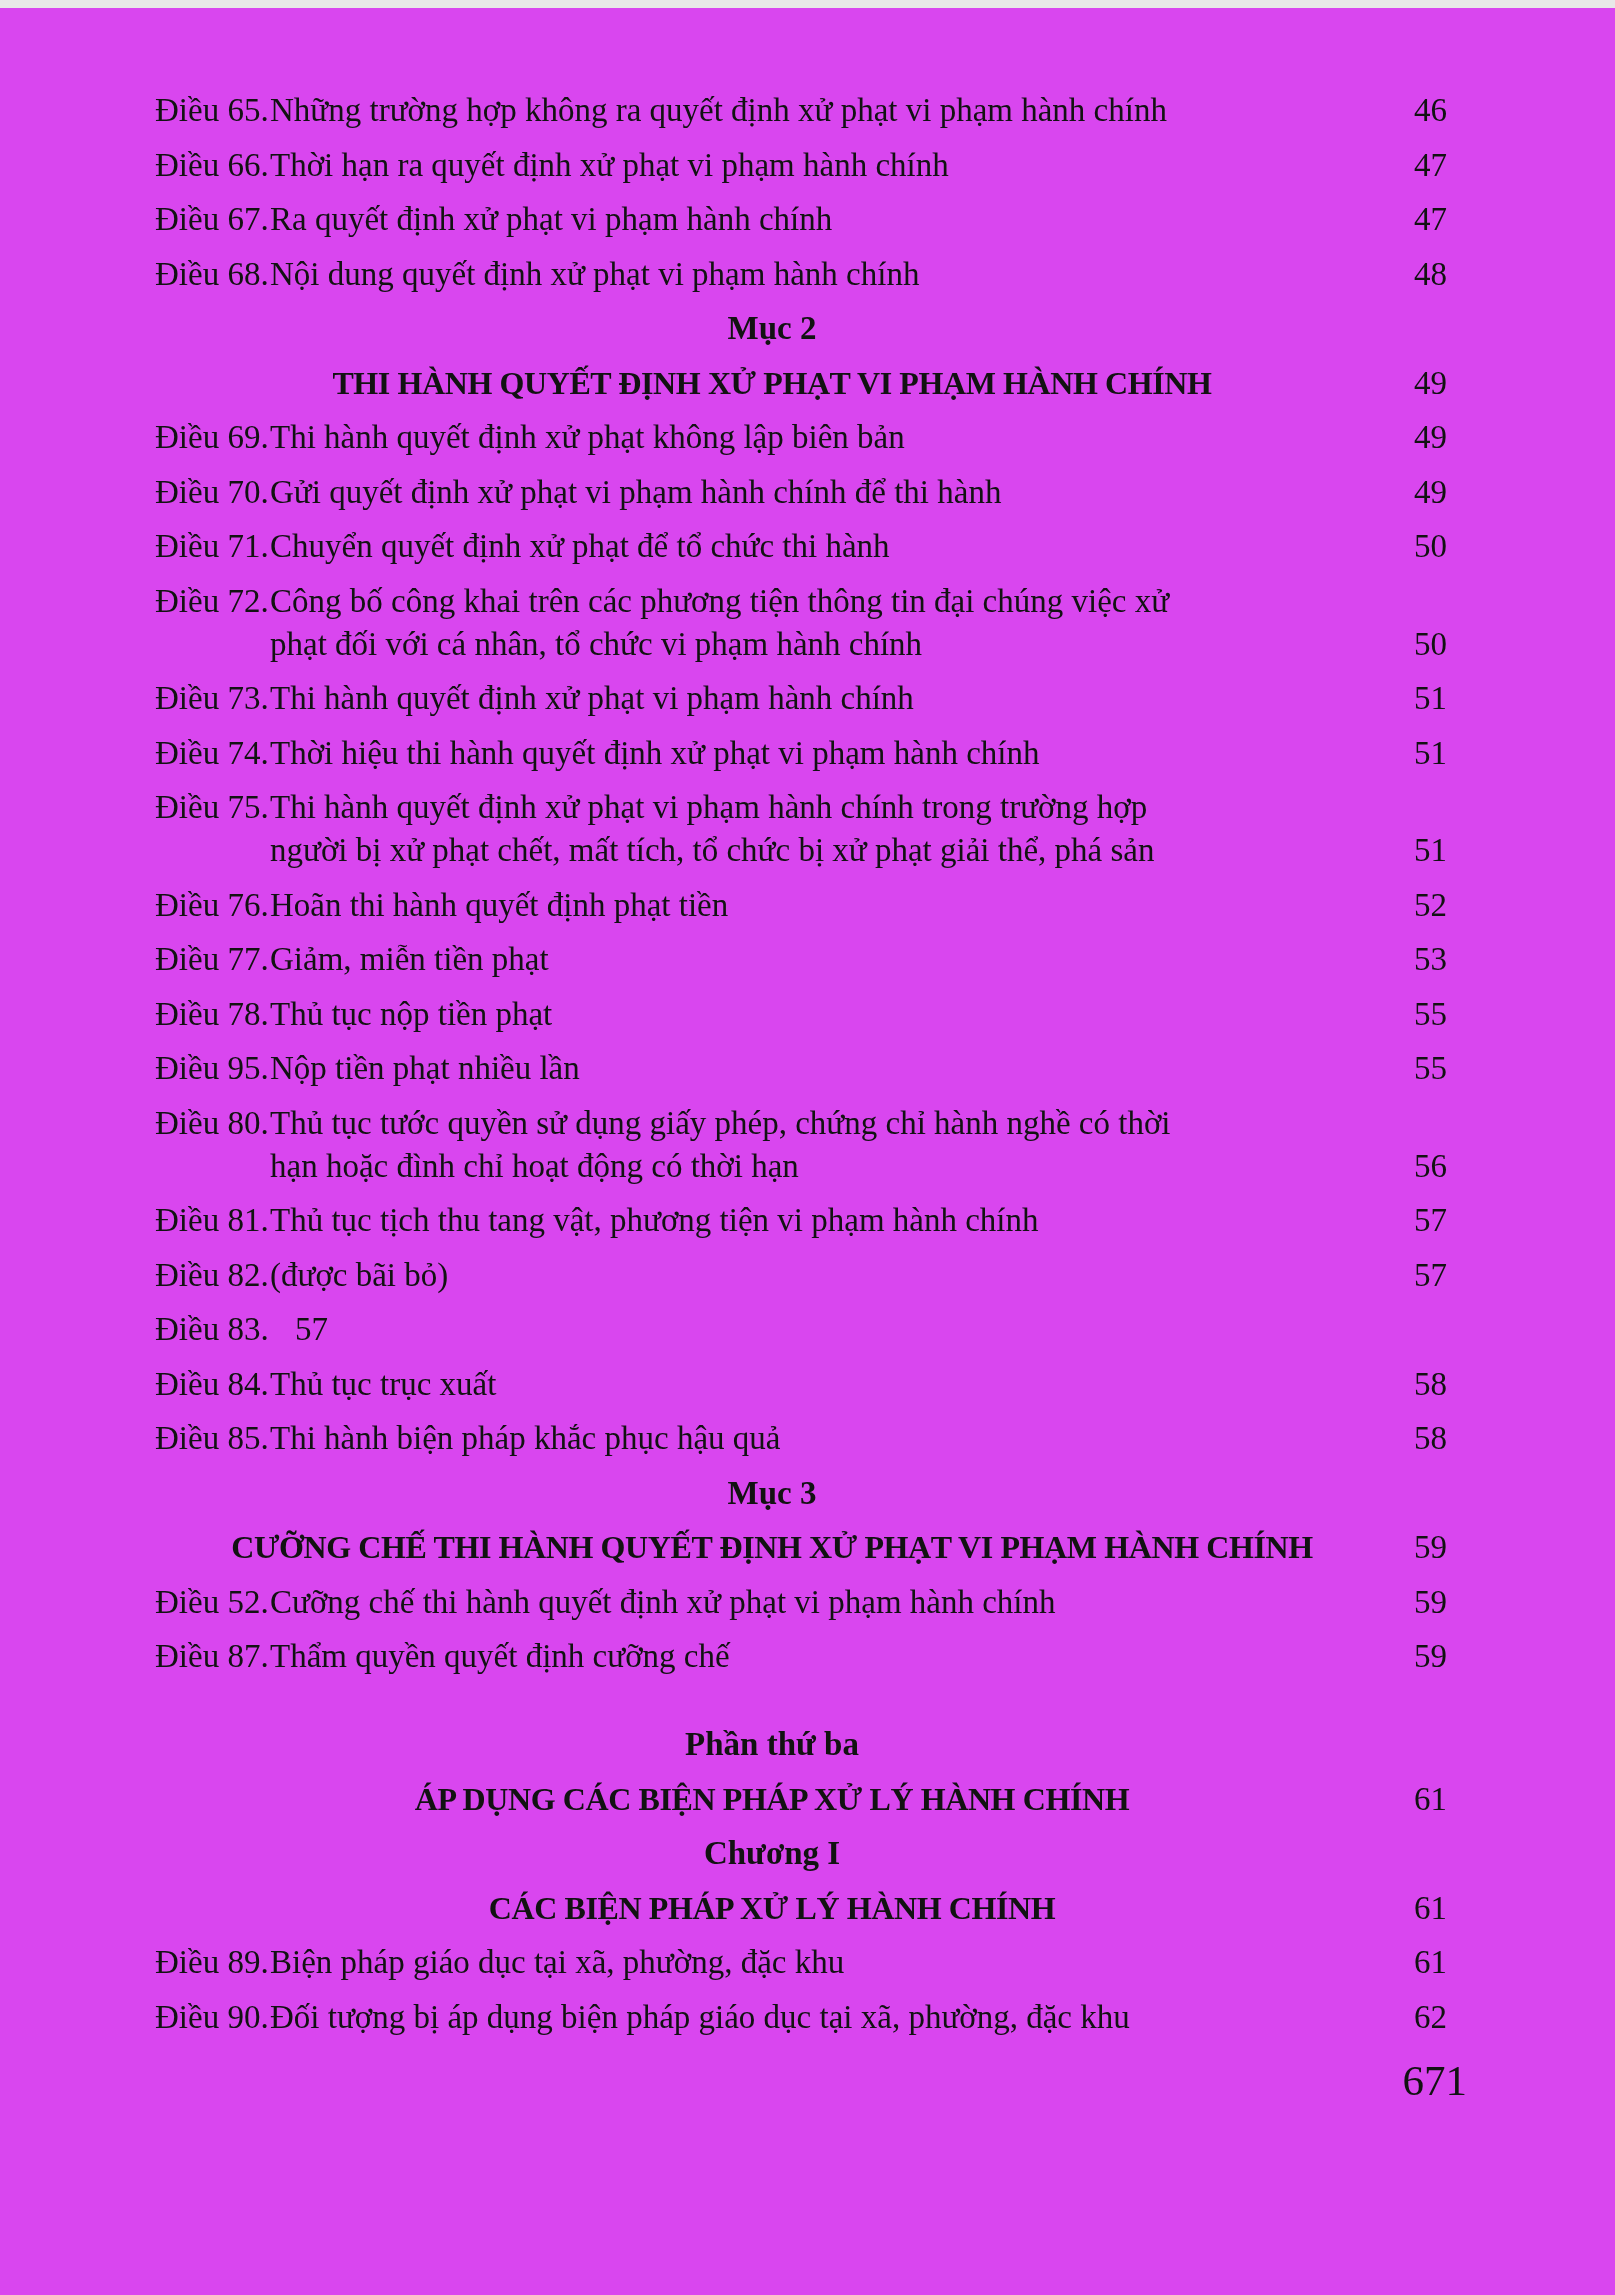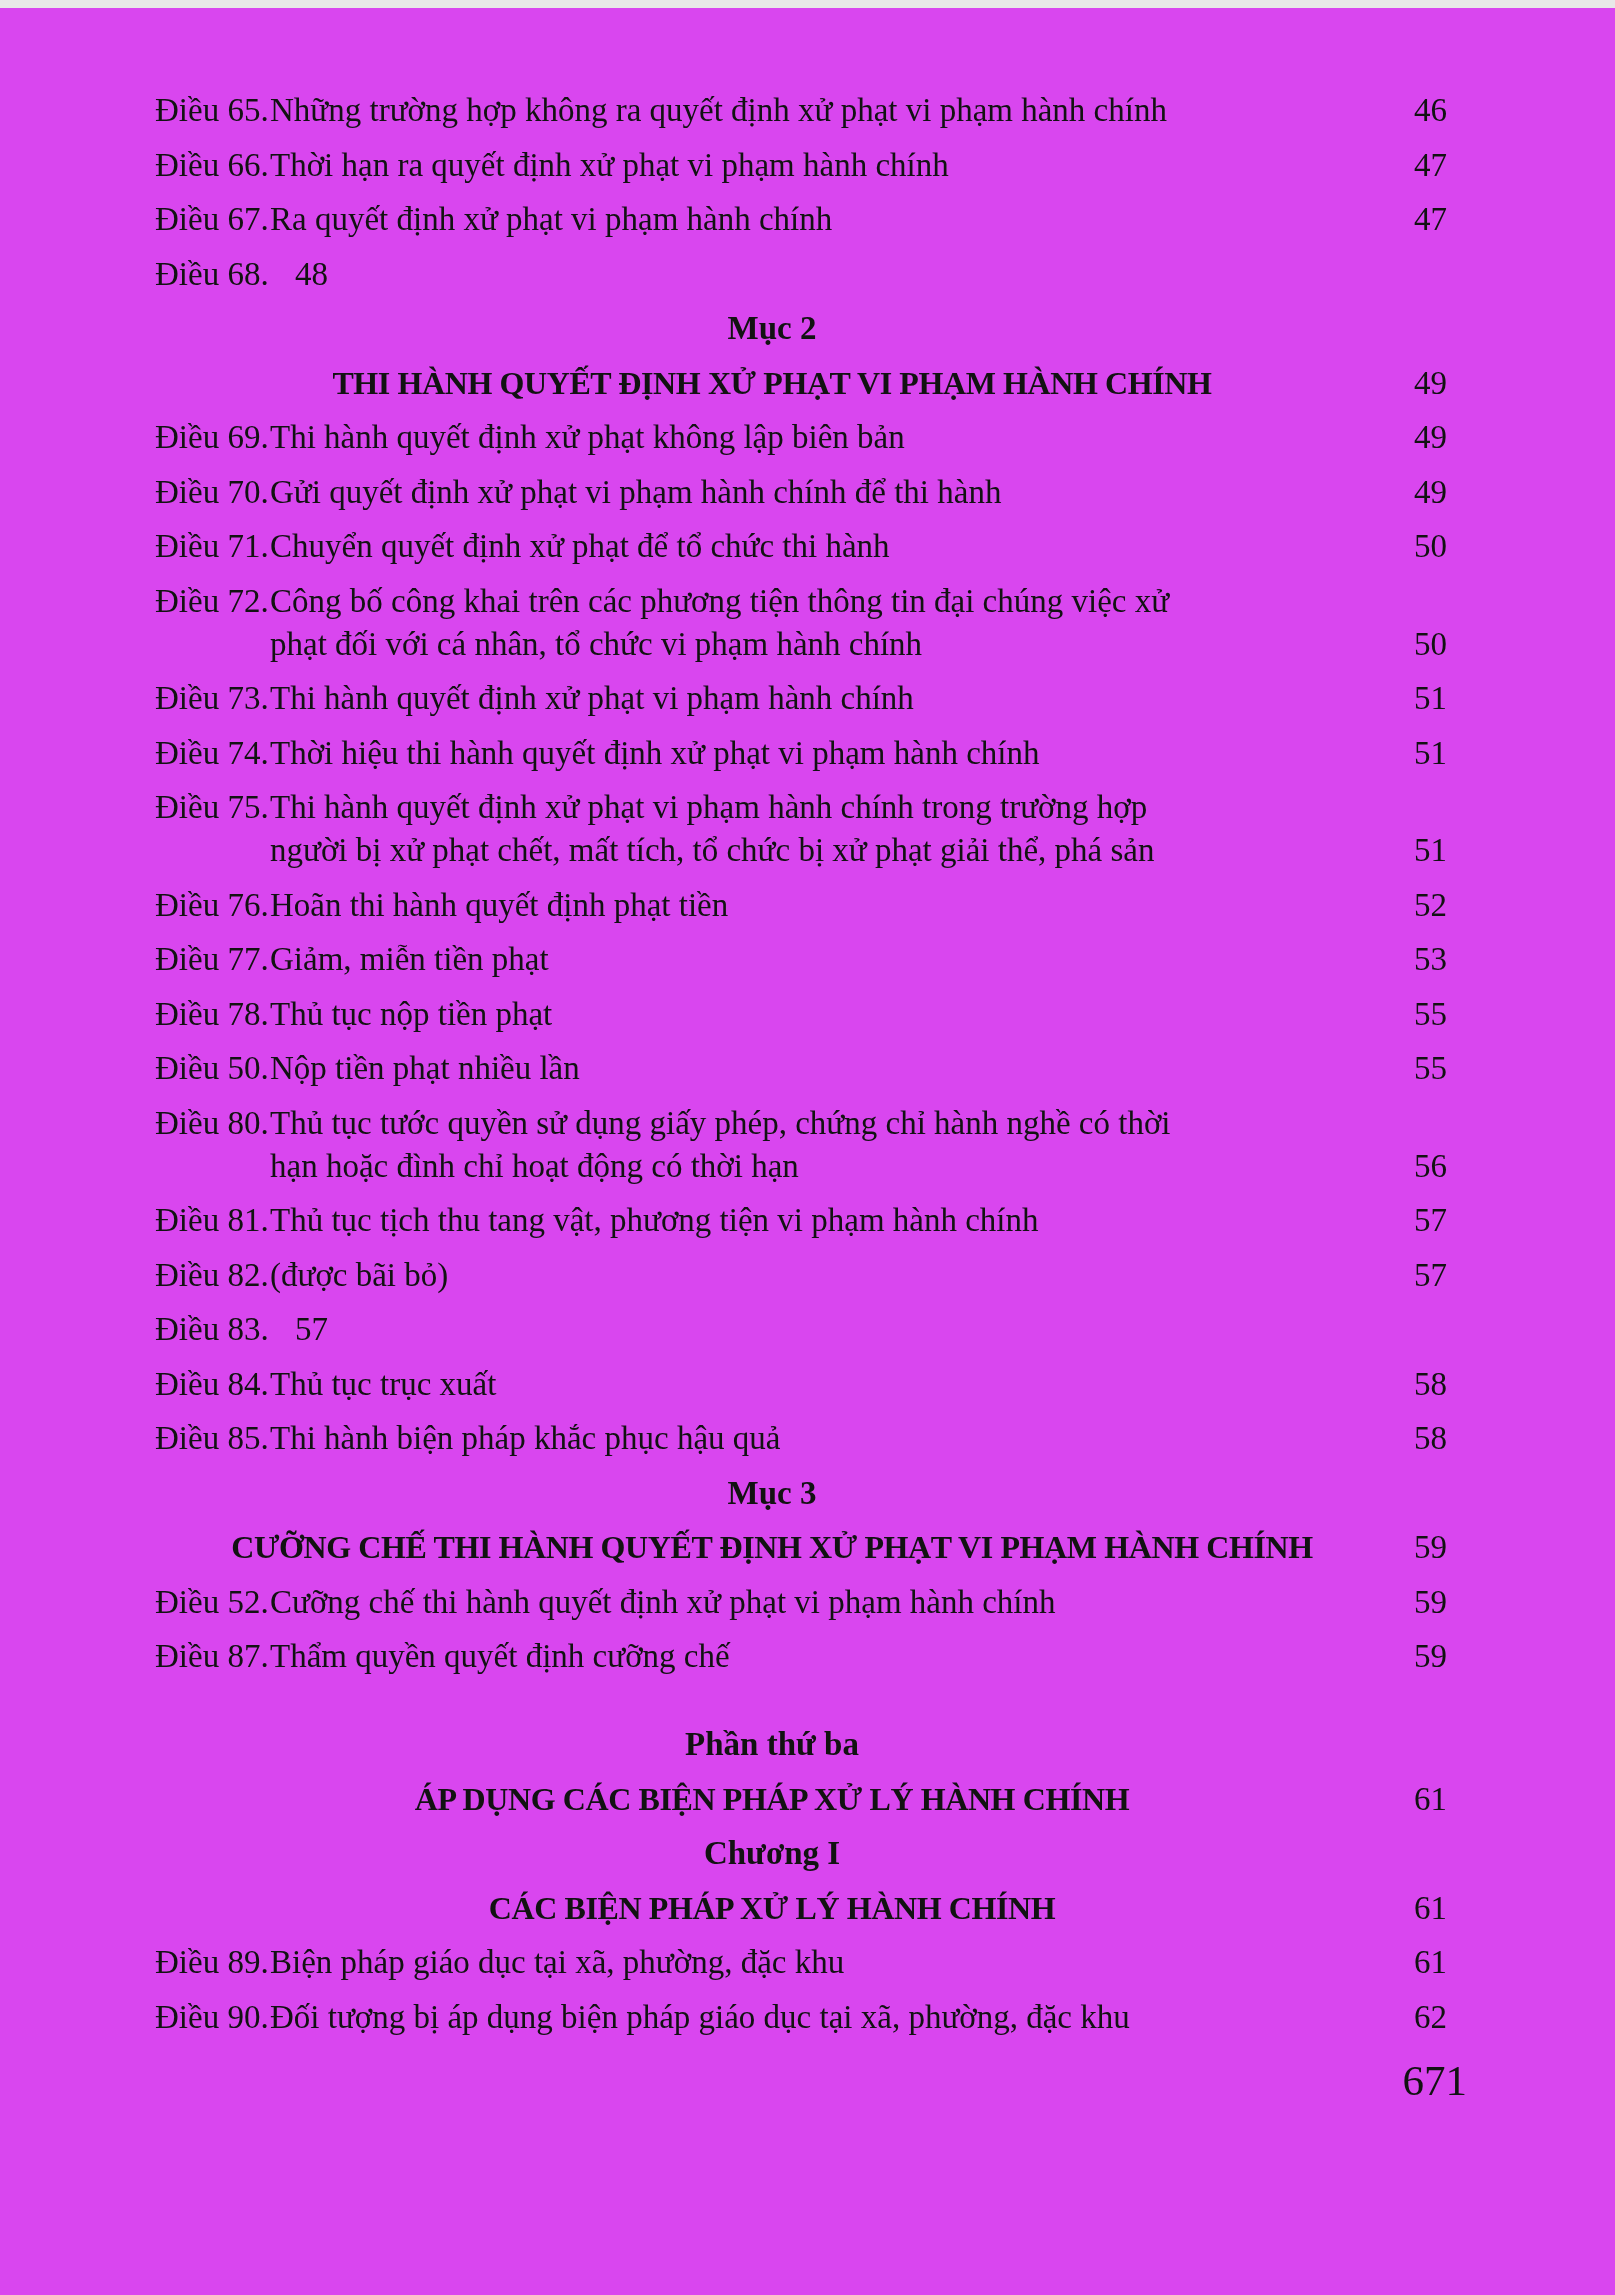--- a/index.html
+++ b/index.html
@@ -78,20 +78,21 @@
   </div>
 
   <div class="row entry">
     <span class="lbl">Điều 67.</span>
     <span class="ttl">Ra quyết định xử phạt vi phạm hành chính</span>
     <span class="pg">47</span>
   </div>
 
   <div class="row entry">
     <span class="lbl">Điều 68.</span>
+    <span class="ttl">Nội dung quyết định xử phạt vi phạm hành chính</span>
     <span class="pg">48</span>
   </div>
 
   <div class="row headrow">
     <span class="head small">Mục 2</span>
     <span class="pg"></span>
   </div>
 
   <div class="row headrow">
     <span class="head big">THI HÀNH QUYẾT ĐỊNH XỬ PHẠT VI PHẠM HÀNH CHÍNH</span>
@@ -154,21 +155,21 @@
     <span class="pg">53</span>
   </div>
 
   <div class="row entry">
     <span class="lbl">Điều 78.</span>
     <span class="ttl">Thủ tục nộp tiền phạt</span>
     <span class="pg">55</span>
   </div>
 
   <div class="row entry">
-    <span class="lbl">Điều 50.</span>
+    <span class="lbl">Điều 95.</span>
     <span class="ttl">Nộp tiền phạt nhiều lần</span>
     <span class="pg">55</span>
   </div>
 
   <div class="row entry">
     <span class="lbl">Điều 80.</span>
     <span class="ttl">Thủ tục tước quyền sử dụng giấy phép, chứng chỉ hành nghề có thời
 hạn hoặc đình chỉ hoạt động có thời hạn</span>
     <span class="pg">56</span>
   </div>

